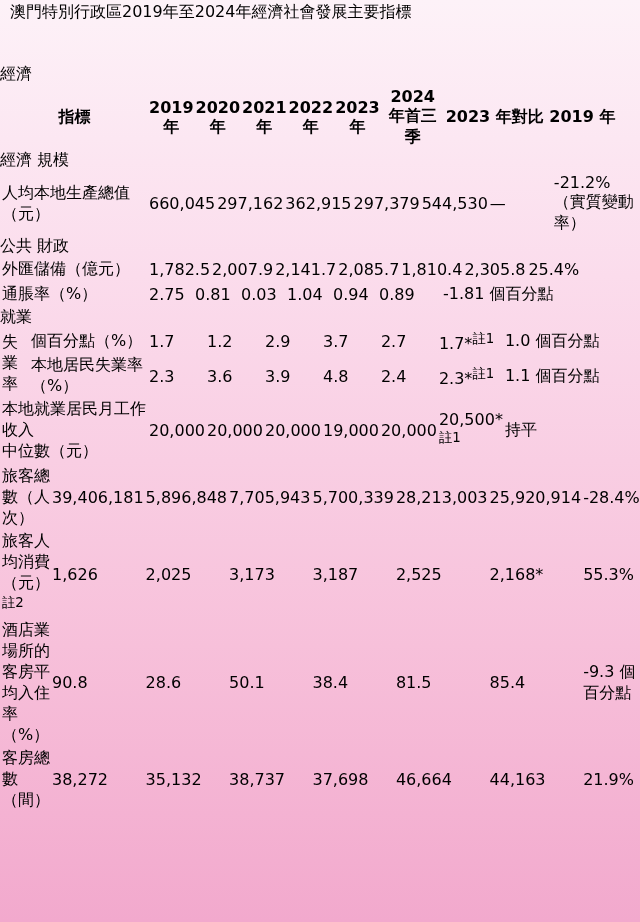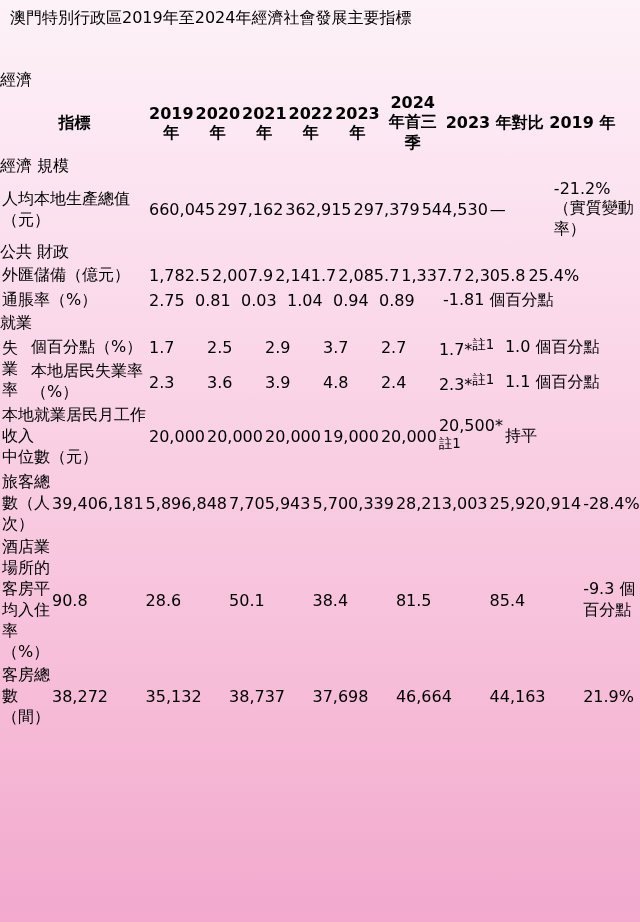--- a/index.html
+++ b/index.html
@@ -2,21 +2,21 @@
 <html><head>
 <meta charset="utf-8">
 <style>
   * { box-sizing: border-box; margin: 0; padding: 0; }
   html,body { width:640px; height:922px; overflow:hidden; }
   body {
     font-family:"DejaVu Sans",sans-serif;
     background: linear-gradient(180deg,#fdf2f8 0%,#fbdcec 30%,#f7c0da 70%,#f2a9cd 100%);
   }
   .title-banner{
-    margin:8px 10px 13px; height:49px; border-radius:10px;
+    margin:2px 10px 13px; height:49px; border-radius:10px;
     background:linear-gradient(180deg,#e it 0%);
     background:linear-gradient(180deg,#e express;
   }
   
   .title-banner{
     margin:8px 10px 13px; height:49px; border-radius:10px;
     background:linear-gradient(180deg,#e063ac 0%,#bd2181 55%,#8d1260 100%);
     display:flex; align-items:center; justify-content:center;
     color:#fff; font-size:25px; font-weight:900; letter-spacing:1px;
     text-shadow:0 2px 3px rgba(0,0,0,.4);
@@ -152,21 +152,21 @@
               <col style="width:62px">
               <col>
             </colgroup>
             <tbody>
               <tr>
                 <td class="ind" colspan="2">外匯儲備（億元）</td>
                 <td class="val">1,782.5</td>
                 <td class="val">2,007.9</td>
                 <td class="val">2,141.7</td>
                 <td class="val">2,085.7</td>
-                <td class="val">1,337.7</td>
+                <td class="val">1,810.4</td>
                 <td class="val">2,305.8</td>
                 <td class="cmp">25.4%</td>
               </tr>
             </tbody>
           </table>
         </div>
         <div class="group">
           <table class="rows">
             <colgroup>
               <col style="width:27px">
@@ -205,21 +205,21 @@
               <col style="width:44px">
               <col style="width:44px">
               <col style="width:62px">
               <col>
             </colgroup>
             <tbody>
               <tr>
                 <td class="subhead" rowspan="2">失業率</td>
                 <td class="ind">個百分點（%）</td>
                 <td class="val">1.7</td>
-                <td class="val">2.5</td>
+                <td class="val">1.2</td>
                 <td class="val">2.9</td>
                 <td class="val">3.7</td>
                 <td class="val">2.7</td>
                 <td class="val">1.7*<sup>註1</sup></td>
                 <td class="cmp">1.0 個百分點</td>
               </tr>
               <tr>
                 <td class="ind">本地居民失業率（%）</td>
                 <td class="val">2.3</td>
                 <td class="val">3.6</td>
@@ -260,20 +260,30 @@
                 <td class="ind" colspan="2">旅客總數（人次）</td>
                 <td class="val">39,406,181</td>
                 <td class="val">5,896,848</td>
                 <td class="val">7,705,943</td>
                 <td class="val">5,700,339</td>
                 <td class="val">28,213,003</td>
                 <td class="val">25,920,914</td>
                 <td class="cmp">-28.4%</td>
               </tr>
               <tr>
+                <td class="ind" colspan="2">旅客人均消費（元）<sup>註2</sup></td>
+                <td class="val">1,626</td>
+                <td class="val">2,025</td>
+                <td class="val">3,173</td>
+                <td class="val">3,187</td>
+                <td class="val">2,525</td>
+                <td class="val">2,168*</td>
+                <td class="cmp">55.3%</td>
+              </tr>
+              <tr>
                 <td class="ind" colspan="2">酒店業場所的客房平均入住率（%）</td>
                 <td class="val">90.8</td>
                 <td class="val">28.6</td>
                 <td class="val">50.1</td>
                 <td class="val">38.4</td>
                 <td class="val">81.5</td>
                 <td class="val">85.4</td>
                 <td class="cmp">-9.3 個百分點</td>
               </tr>
               <tr>

